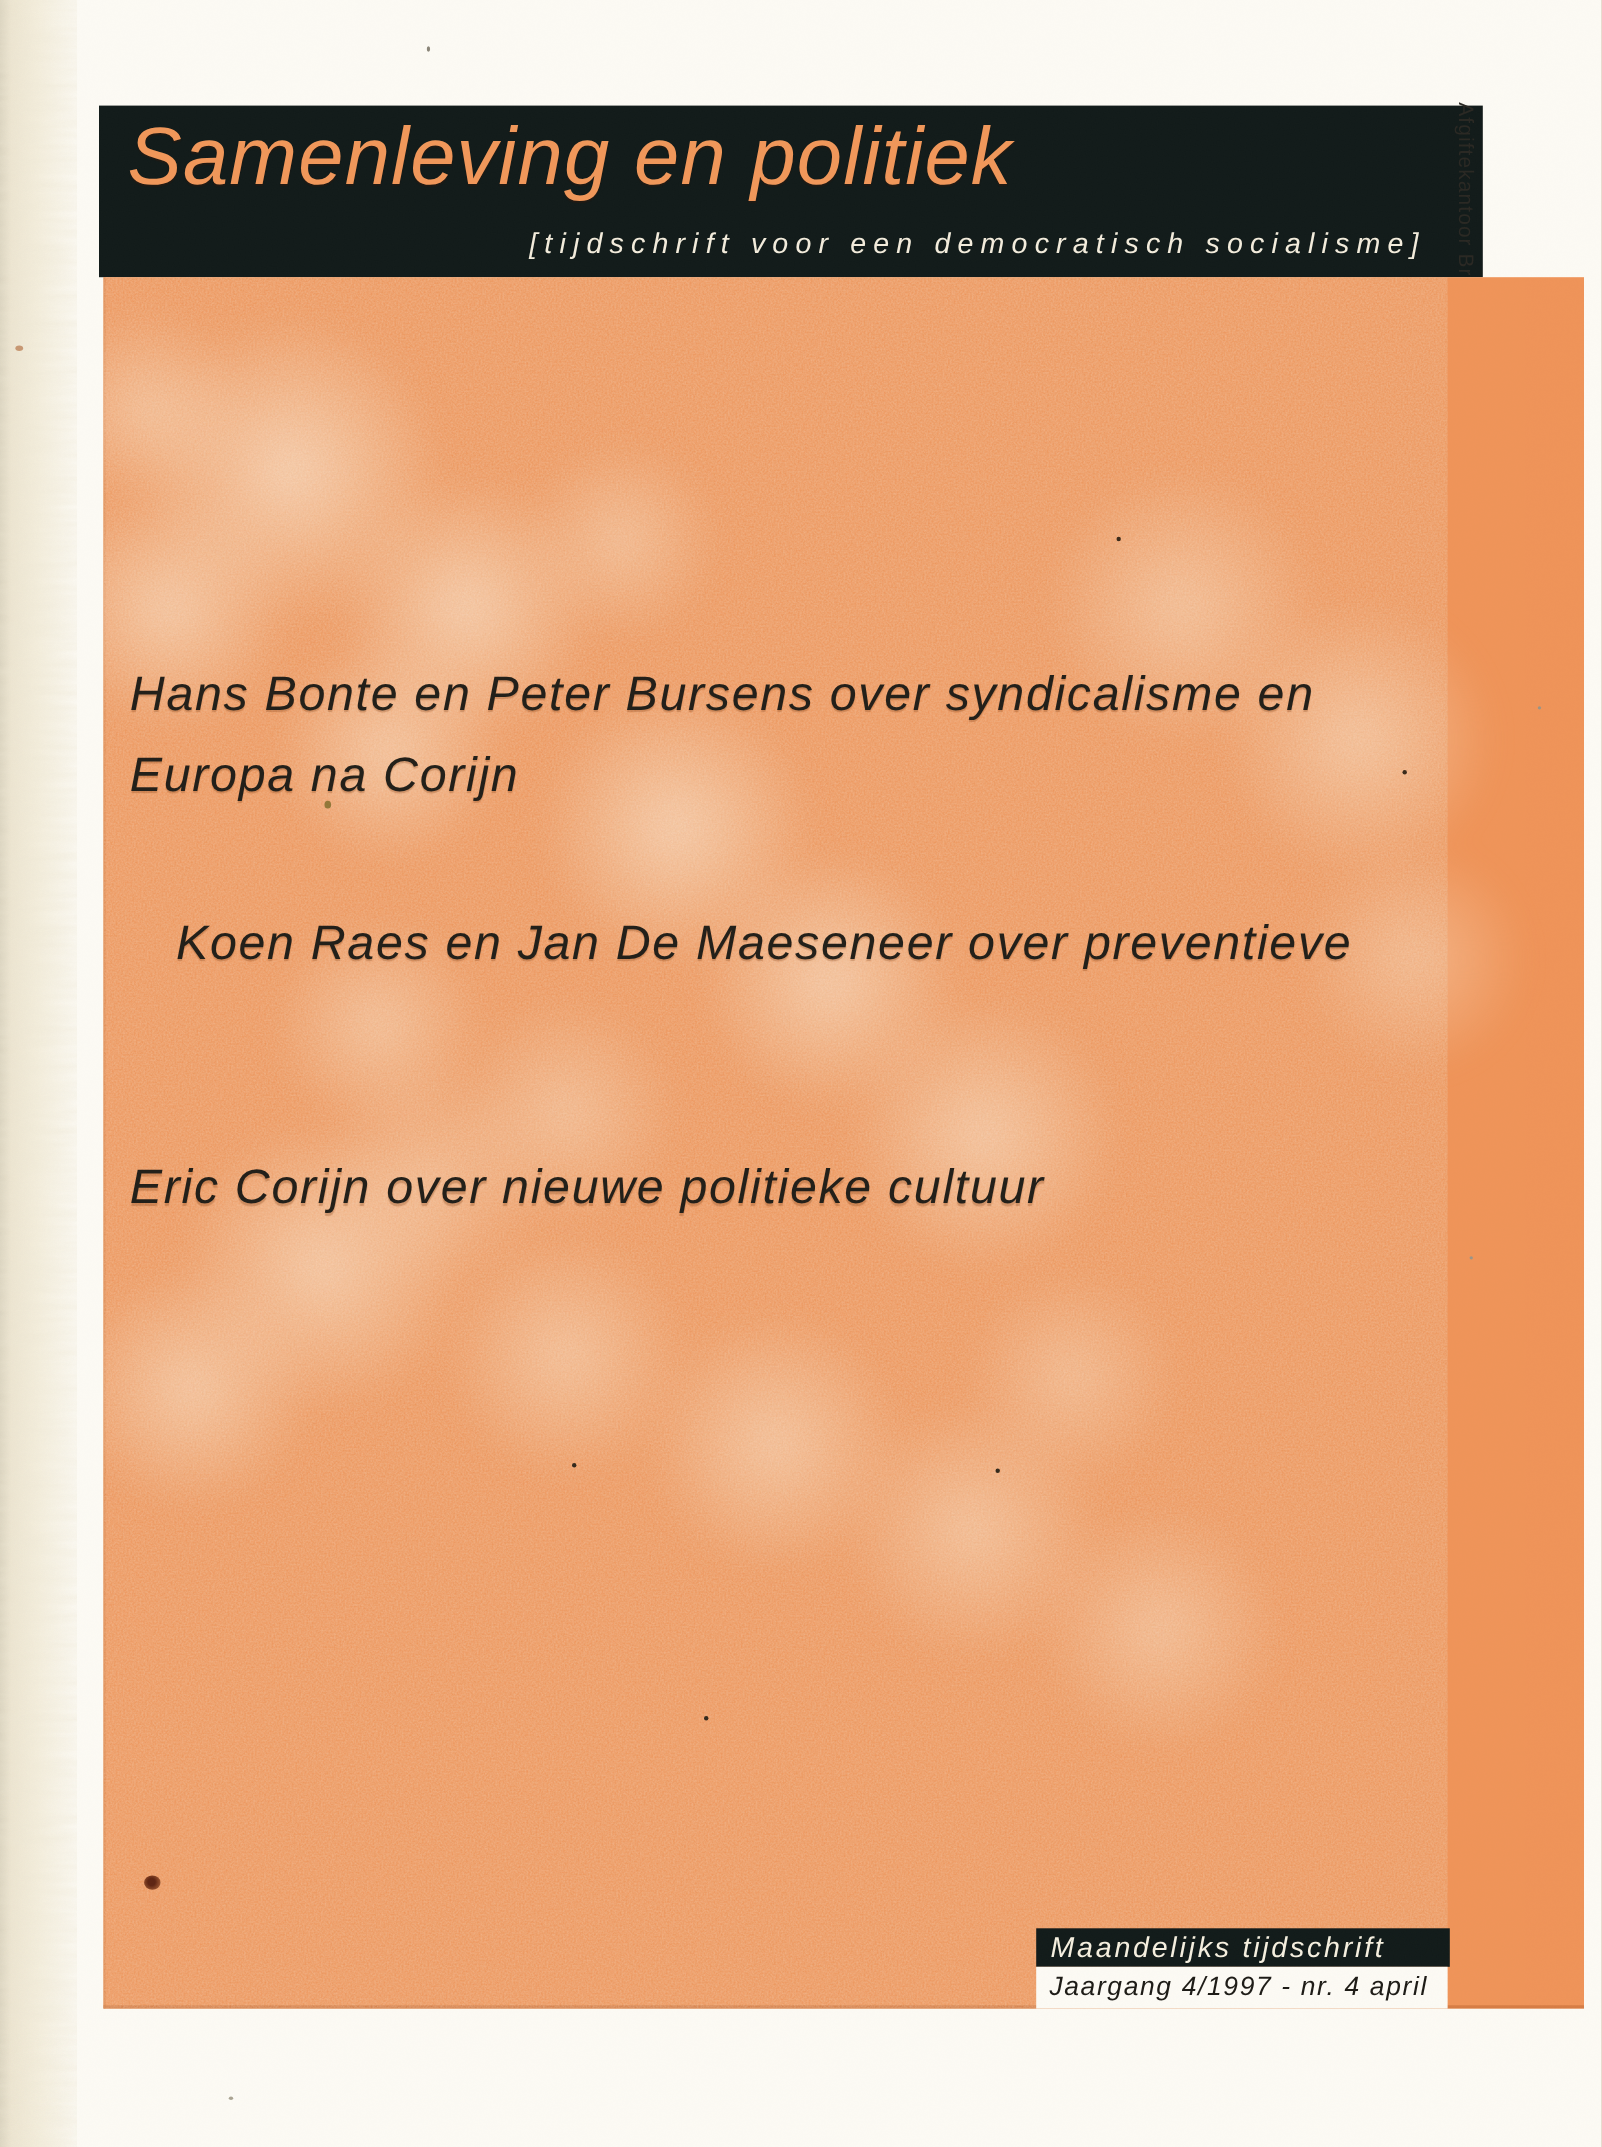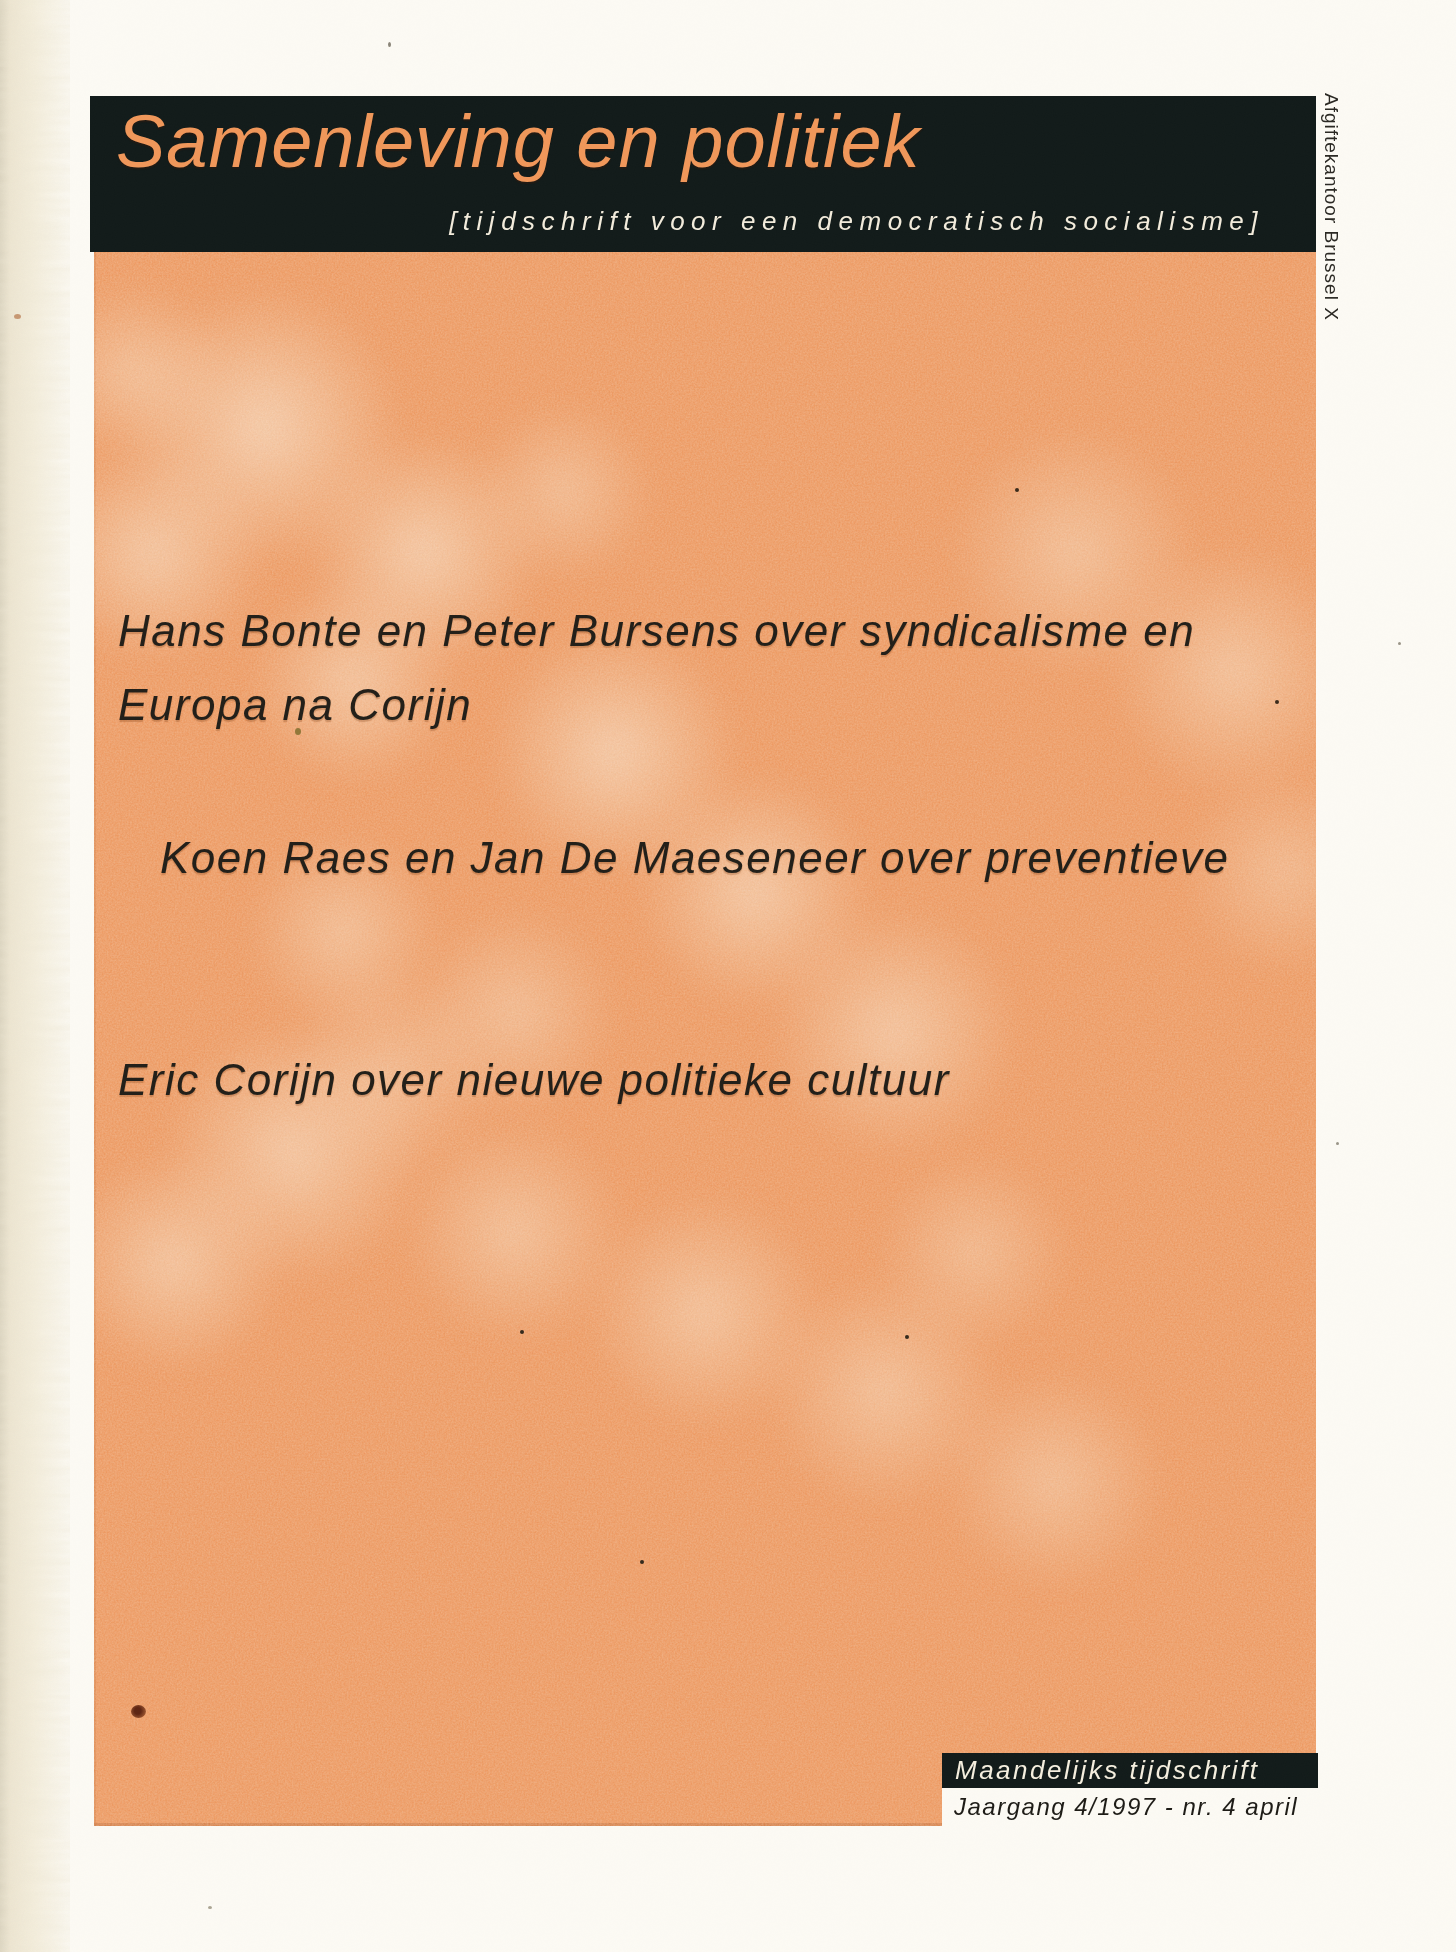--- a/index.html
+++ b/index.html
@@ -11,41 +11,42 @@
   
   .edge-fibers{
     position:absolute; left:0; top:0; width:70px; height:1952px;
     background:linear-gradient(90deg,#d8d1bd 0,#ece4d0 10px,#f4eedd 34px,#fcfaf4 68px);
   }
   .edge-fibers svg{position:absolute; inset:0; opacity:.55;}
   
   .masthead{
     position:absolute; left:90px; top:96px; width:1226px; height:156px;
     background:#121b1a;
+    padding-left:32px;
   }
   .masthead .title{
     position:absolute; left:26px; top:0px;
     font-style:italic; font-size:74px; line-height:1.25; letter-spacing:1px;
     color:#f0975a; white-space:nowrap;
     text-shadow:0 2px 1px rgba(50,25,10,.45);
   }
   .masthead .subtitle{
     position:absolute; right:52px; bottom:15px;
     font-style:italic; font-size:26px; letter-spacing:6.5px;
     color:#f3ecdc; white-space:nowrap;
   }
   
   .postal{
     position:absolute; left:1320px; top:93px;
     writing-mode:vertical-rl; text-orientation:mixed;
     font-size:19px; letter-spacing:1px; color:#2a2823; white-space:nowrap;
   }
   
   .orange{
-    position:absolute; left:94px; top:252px; width:1222px; height:1574px;
+    position:absolute; left:94px; top:252px; width:1346px; height:1574px;
     background:#ef9459; overflow:hidden;
     box-shadow:inset 0 -3px 0 rgba(186,98,44,.45), inset 2px 0 0 rgba(186,98,44,.25);
   }
   .clouds{
     position:absolute; left:-30px; top:-30px; right:-30px; bottom:-30px;
     filter:blur(13px);
     background-image:
       radial-gradient(circle 200px at 200px 205px,  rgba(249,213,182,.85), rgba(249,213,182,0) 70%),
       radial-gradient(circle 160px at 90px 330px,   rgba(249,213,182,.75), rgba(249,213,182,0) 70%),
       radial-gradient(circle 170px at 360px 330px,  rgba(249,213,182,.8),  rgba(249,213,182,0) 70%),

